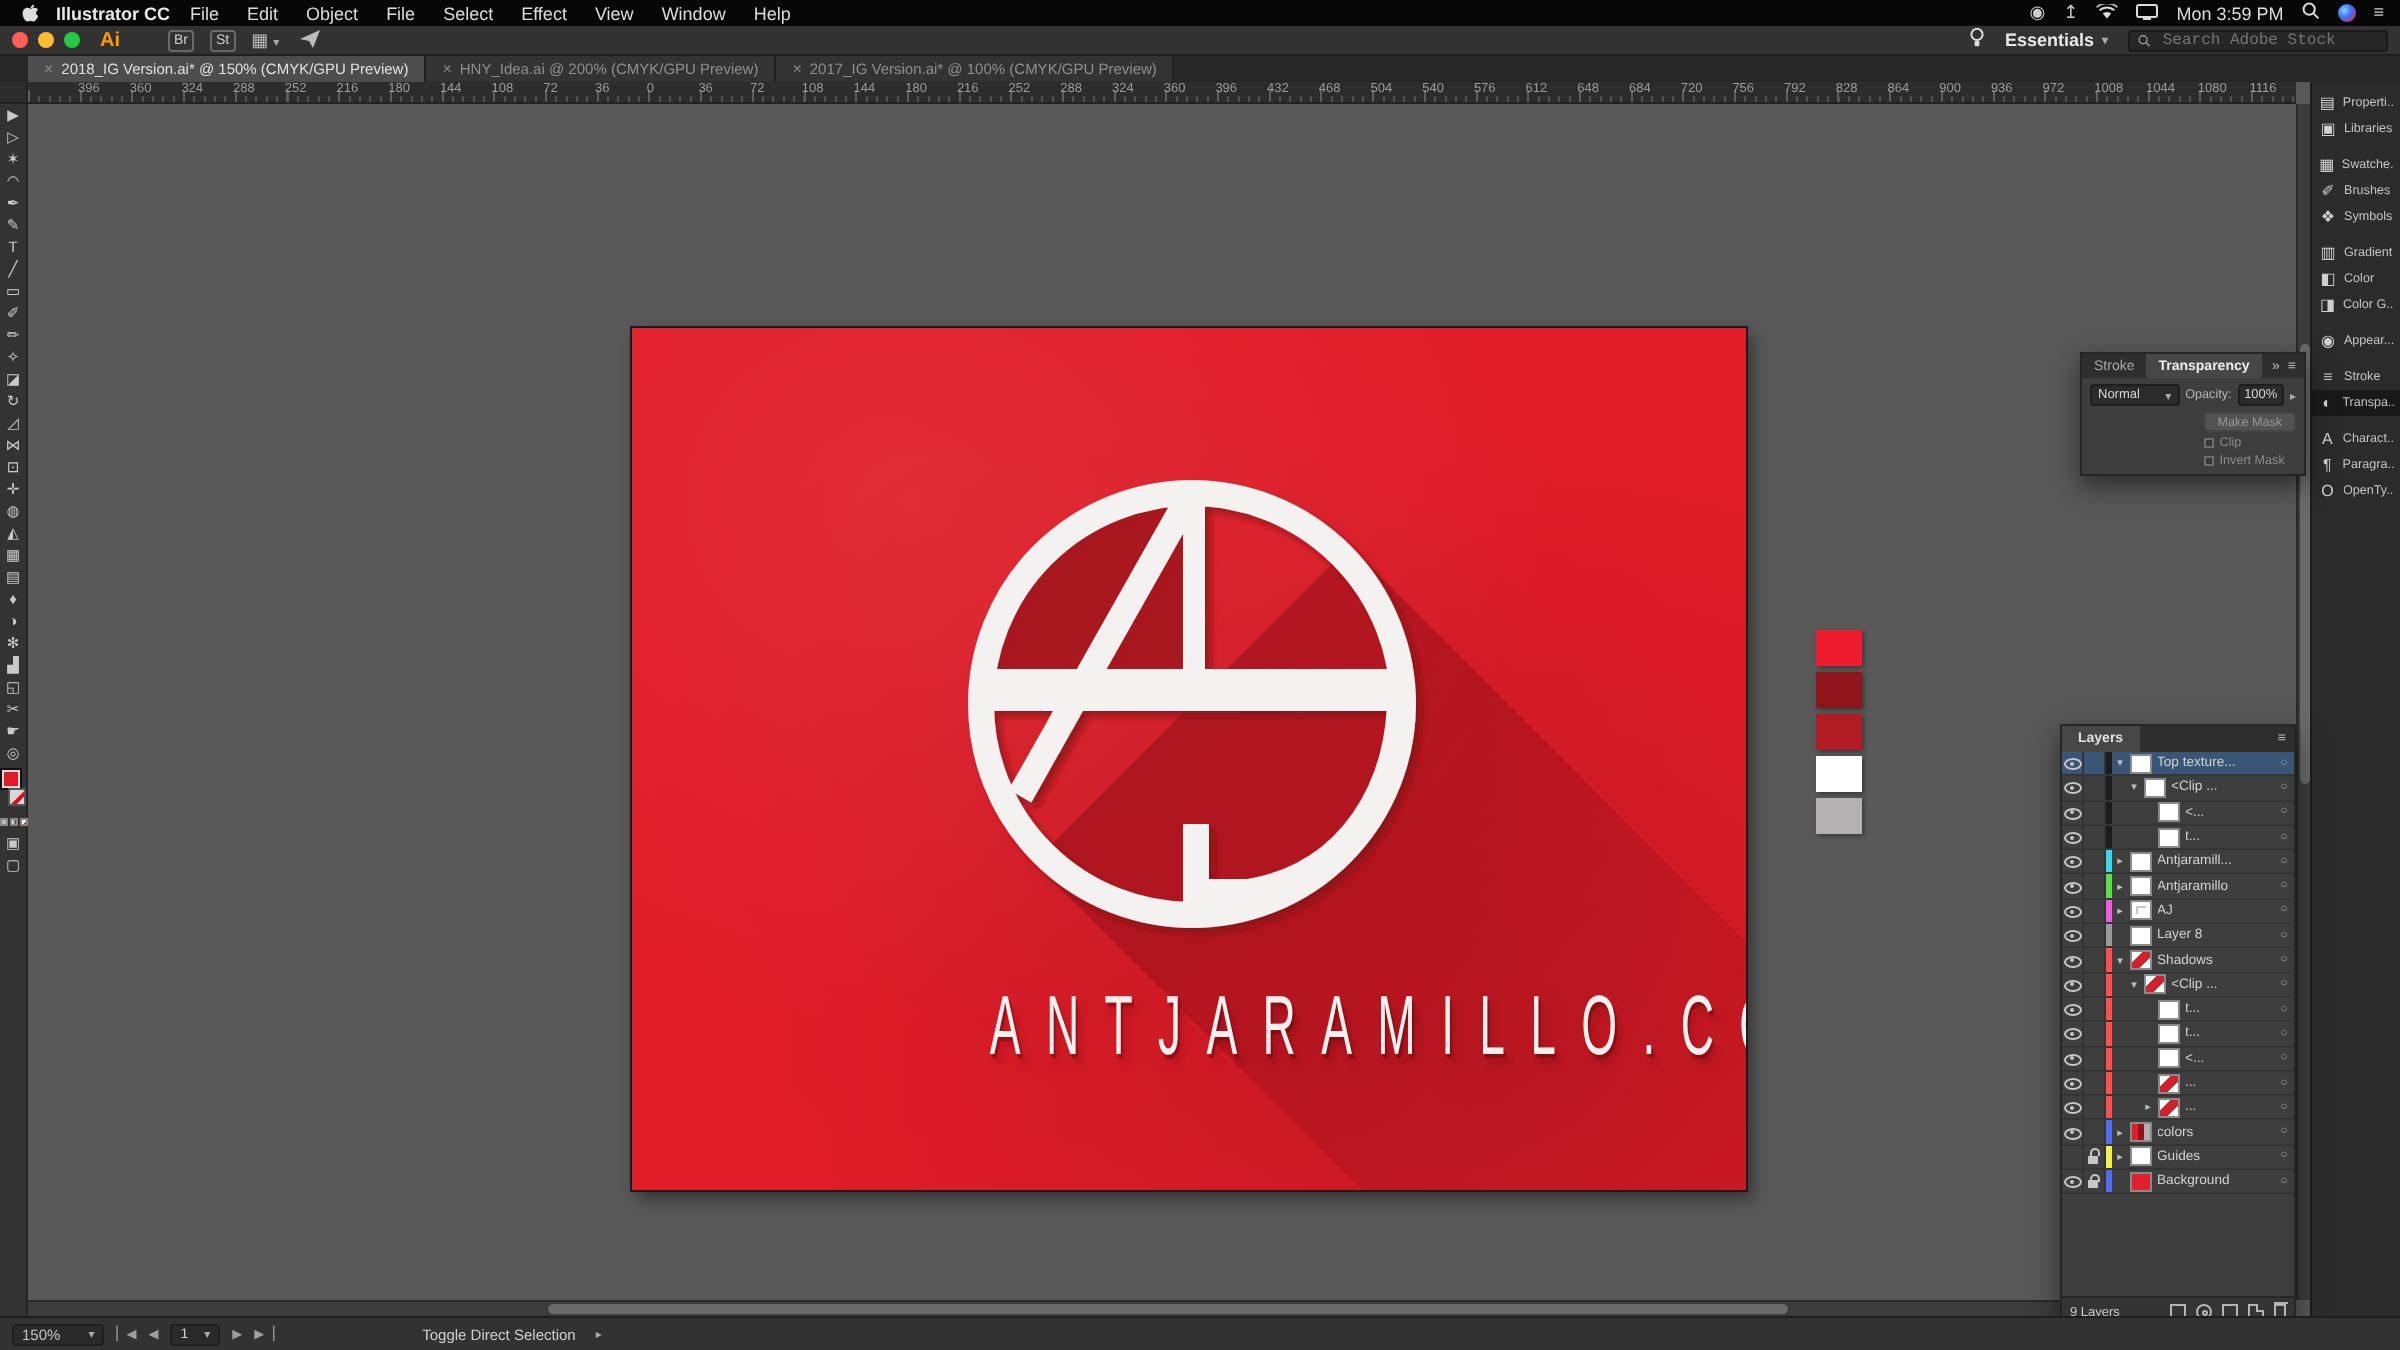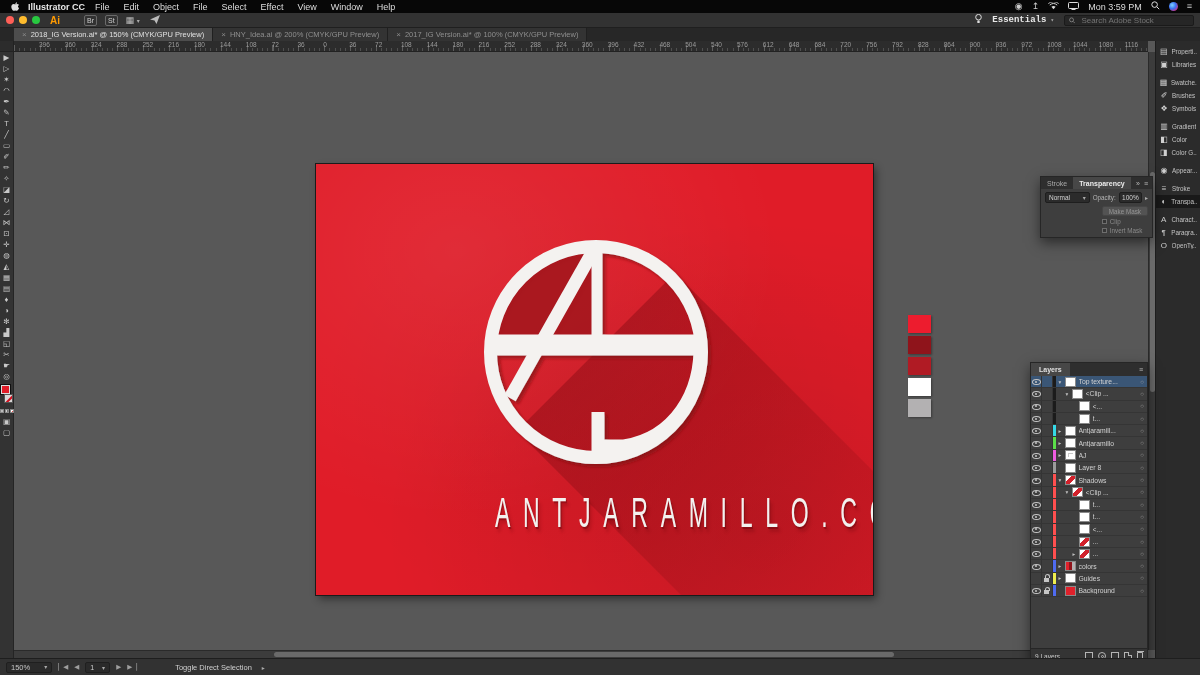--- a/index.html
+++ b/index.html
@@ -26,26 +26,26 @@
     border-bottom:1px solid #1f1f1f;display:flex;align-items:center;padding:0 6px;z-index:40;}
   .traffic{display:flex;gap:5px;margin-right:10px;}
   .tl{width:8px;height:8px;border-radius:50%;}
   .tl.r{background:#ff5f57}.tl.y{background:#febc2e}.tl.g{background:#28c840}
   .ai-logo{color:#ff9a00;font-weight:bold;font-size:10px;margin-right:24px;}
   .chip{border:1px solid #6a6a6a;color:#cfcfcf;font-size:7px;padding:0 2px;border-radius:2px;
     margin-right:8px;line-height:9px;}
   .arrange{color:#bbb;font-size:9px;margin-right:10px;}
   .appbar-right{margin-left:auto;display:flex;align-items:center;gap:10px;}
   .bulb{color:#ddd;font-size:9px;}
-  .workspace{color:#e8e8e8;font-size:9px;font-weight:bold;display:flex;align-items:center;gap:4px;font-family:Liberation Mono, monospace;}
+  .workspace{color:#e8e8e8;font-size:9px;font-weight:bold;display:flex;align-items:center;gap:4px;}
   .caret{font-size:6px;color:#aaa;}
   .stock-search{width:130px;height:11px;background:#262626;border:1px solid #1a1a1a;border-radius:2px;
     color:#9a9a9a;font-size:8px;display:flex;align-items:center;gap:4px;padding:0 4px;}
   .stock-search input{background:transparent;border:none;outline:none;color:#9a9a9a;font-size:8px;
-    width:100%;font-family:Liberation Sans, sans-serif;}
+    width:100%;font-family:Liberation Mono, monospace;}
 
   
   .tabbar{position:absolute;left:0;top:28px;width:1200px;height:13px;background:#272727;
     display:flex;align-items:stretch;padding-left:14px;z-index:30;}
   .tab{display:flex;align-items:center;gap:4px;padding:0 8px;background:#333;color:#8f8f8f;
     font-size:7.5px;border-right:1px solid #202020;white-space:nowrap;}
   .tab.active{background:#4d4d4d;color:#e0e0e0;}
   .tab-close{font-size:8px;color:#8a8a8a;}
 
   
@@ -180,21 +180,21 @@
 
   
   .statusbar{position:absolute;left:0;top:658px;width:1200px;height:17px;background:#323232;
     border-top:1px solid #1e1e1e;display:flex;align-items:center;gap:6px;padding:0 6px;
     font-size:7.5px;color:#c6c6c6;z-index:35;}
   .sb-zoom{display:flex;align-items:flex-start;gap:14px;background:#2a2a2a;border:1px solid #1f1f1f;
     height:11px;padding:0 4px;border-radius:2px;}
   .sb-nav{display:flex;align-items:center;gap:4px;color:#9f9f9f;font-size:6.5px;}
   .sb-abfield{display:flex;align-items:center;gap:8px;background:#2a2a2a;border:1px solid #1f1f1f;
     height:11px;padding:0 4px;border-radius:2px;color:#d0d0d0;font-size:7px;}
-  .sb-hint{margin-left:32px;display:flex;align-items:center;gap:10px;color:#cfcfcf;}
+  .sb-hint{margin-left:68px;display:flex;align-items:center;gap:10px;color:#cfcfcf;}
 </style>
 </head>
 <body>
 
 <div id="screen">
 
   <div class="menubar">
     <span class="apple">
       <svg width="9" height="11" viewBox="0 0 9 11">
           <path fill="#ddd" d="M4.6 2.2c.5-.8 1.4-1 1.4-1s.1.9-.4 1.6c-.5.7-1.3.9-1.3.9s-.2-.8.3-1.5zM6.9 5.9c0-1.4 1.2-2 1.2-2s-.7-1-1.9-1c-.8 0-1.4.4-1.8.4-.4 0-1-.4-1.7-.4C1.4 2.9.3 4 .3 5.8c0 1.9 1.4 4 2.4 4 .5 0 .8-.3 1.5-.3s1 .3 1.5.3c1 0 2.2-2 2.4-2.9-.1 0-1.2-.4-1.2-2z"></path>

